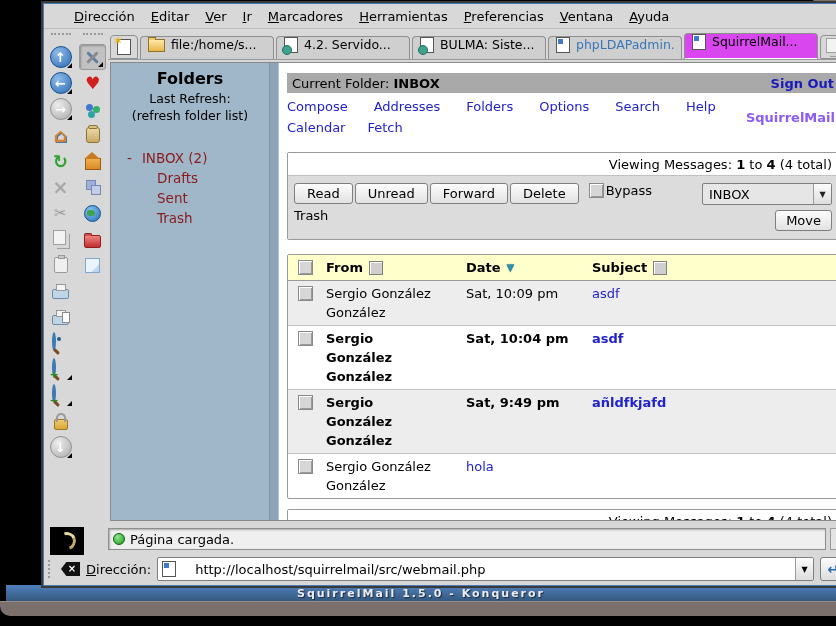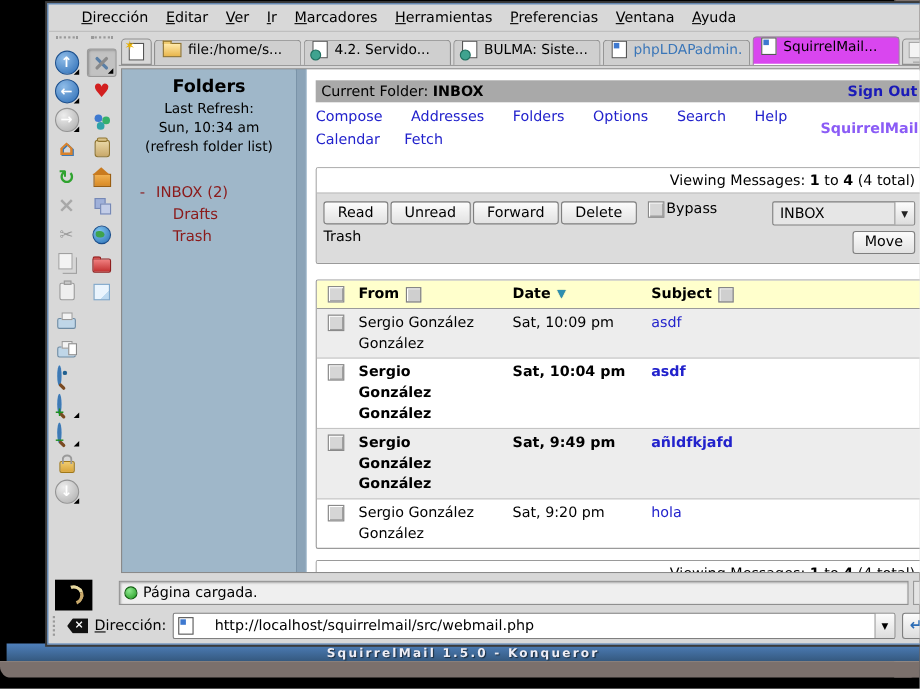--- a/index.html
+++ b/index.html
@@ -298,28 +298,28 @@
             <span class="pages"></span>
             <span class="closex">×</span>
           </div>
       </div>
 
       <div class="viewport">
 
         <div class="sidebar">
           <div class="sb-title">Folders</div>
           <div class="sb-line">Last Refresh:</div>
-          <div class="sb-line">Sun, 10:34 am</div>
           <div class="sb-line">(refresh folder list)</div>
           <div class="sb-list">
             <div class="sb-inbox">
                 <span>-</span>
                 <span><span>INBOX</span>&nbsp;<span>(2)</span></span>
               </div>
             <div class="sb-sub">Drafts</div>
+            <div class="sb-sub">Sent</div>
             <div class="sb-sub">Trash</div>
           </div>
         </div>
         <div class="splitter"></div>
 
         <div class="mail">
           <div class="sm-hdr">
             <span><span>Current Folder: </span><b>INBOX</b></span>
             <span class="signout">Sign Out</span>
           </div>
@@ -427,21 +427,20 @@
 
             <div class="mrow">
               <div class="cell c-chk">
                   <span class="cbx"></span>
                 </div>
               <div class="cell c-from">
                   <div>Sergio González</div>
                   <div>González</div>
                   <div></div>
                 </div>
-              <div class="cell c-date">Sat, 9:20 pm</div>
               <div class="cell c-subj"><span class="subj-link">hola</span></div>
             </div>
           </div>
 
           <div class="panel" style="margin-top:10px;">
             <div class="viewbar">
               <span><span>Viewing Messages: </span><b>1</b><span> to </span><b>4</b><span> (4 total)</span></span>
             </div>
           </div>
         </div>

